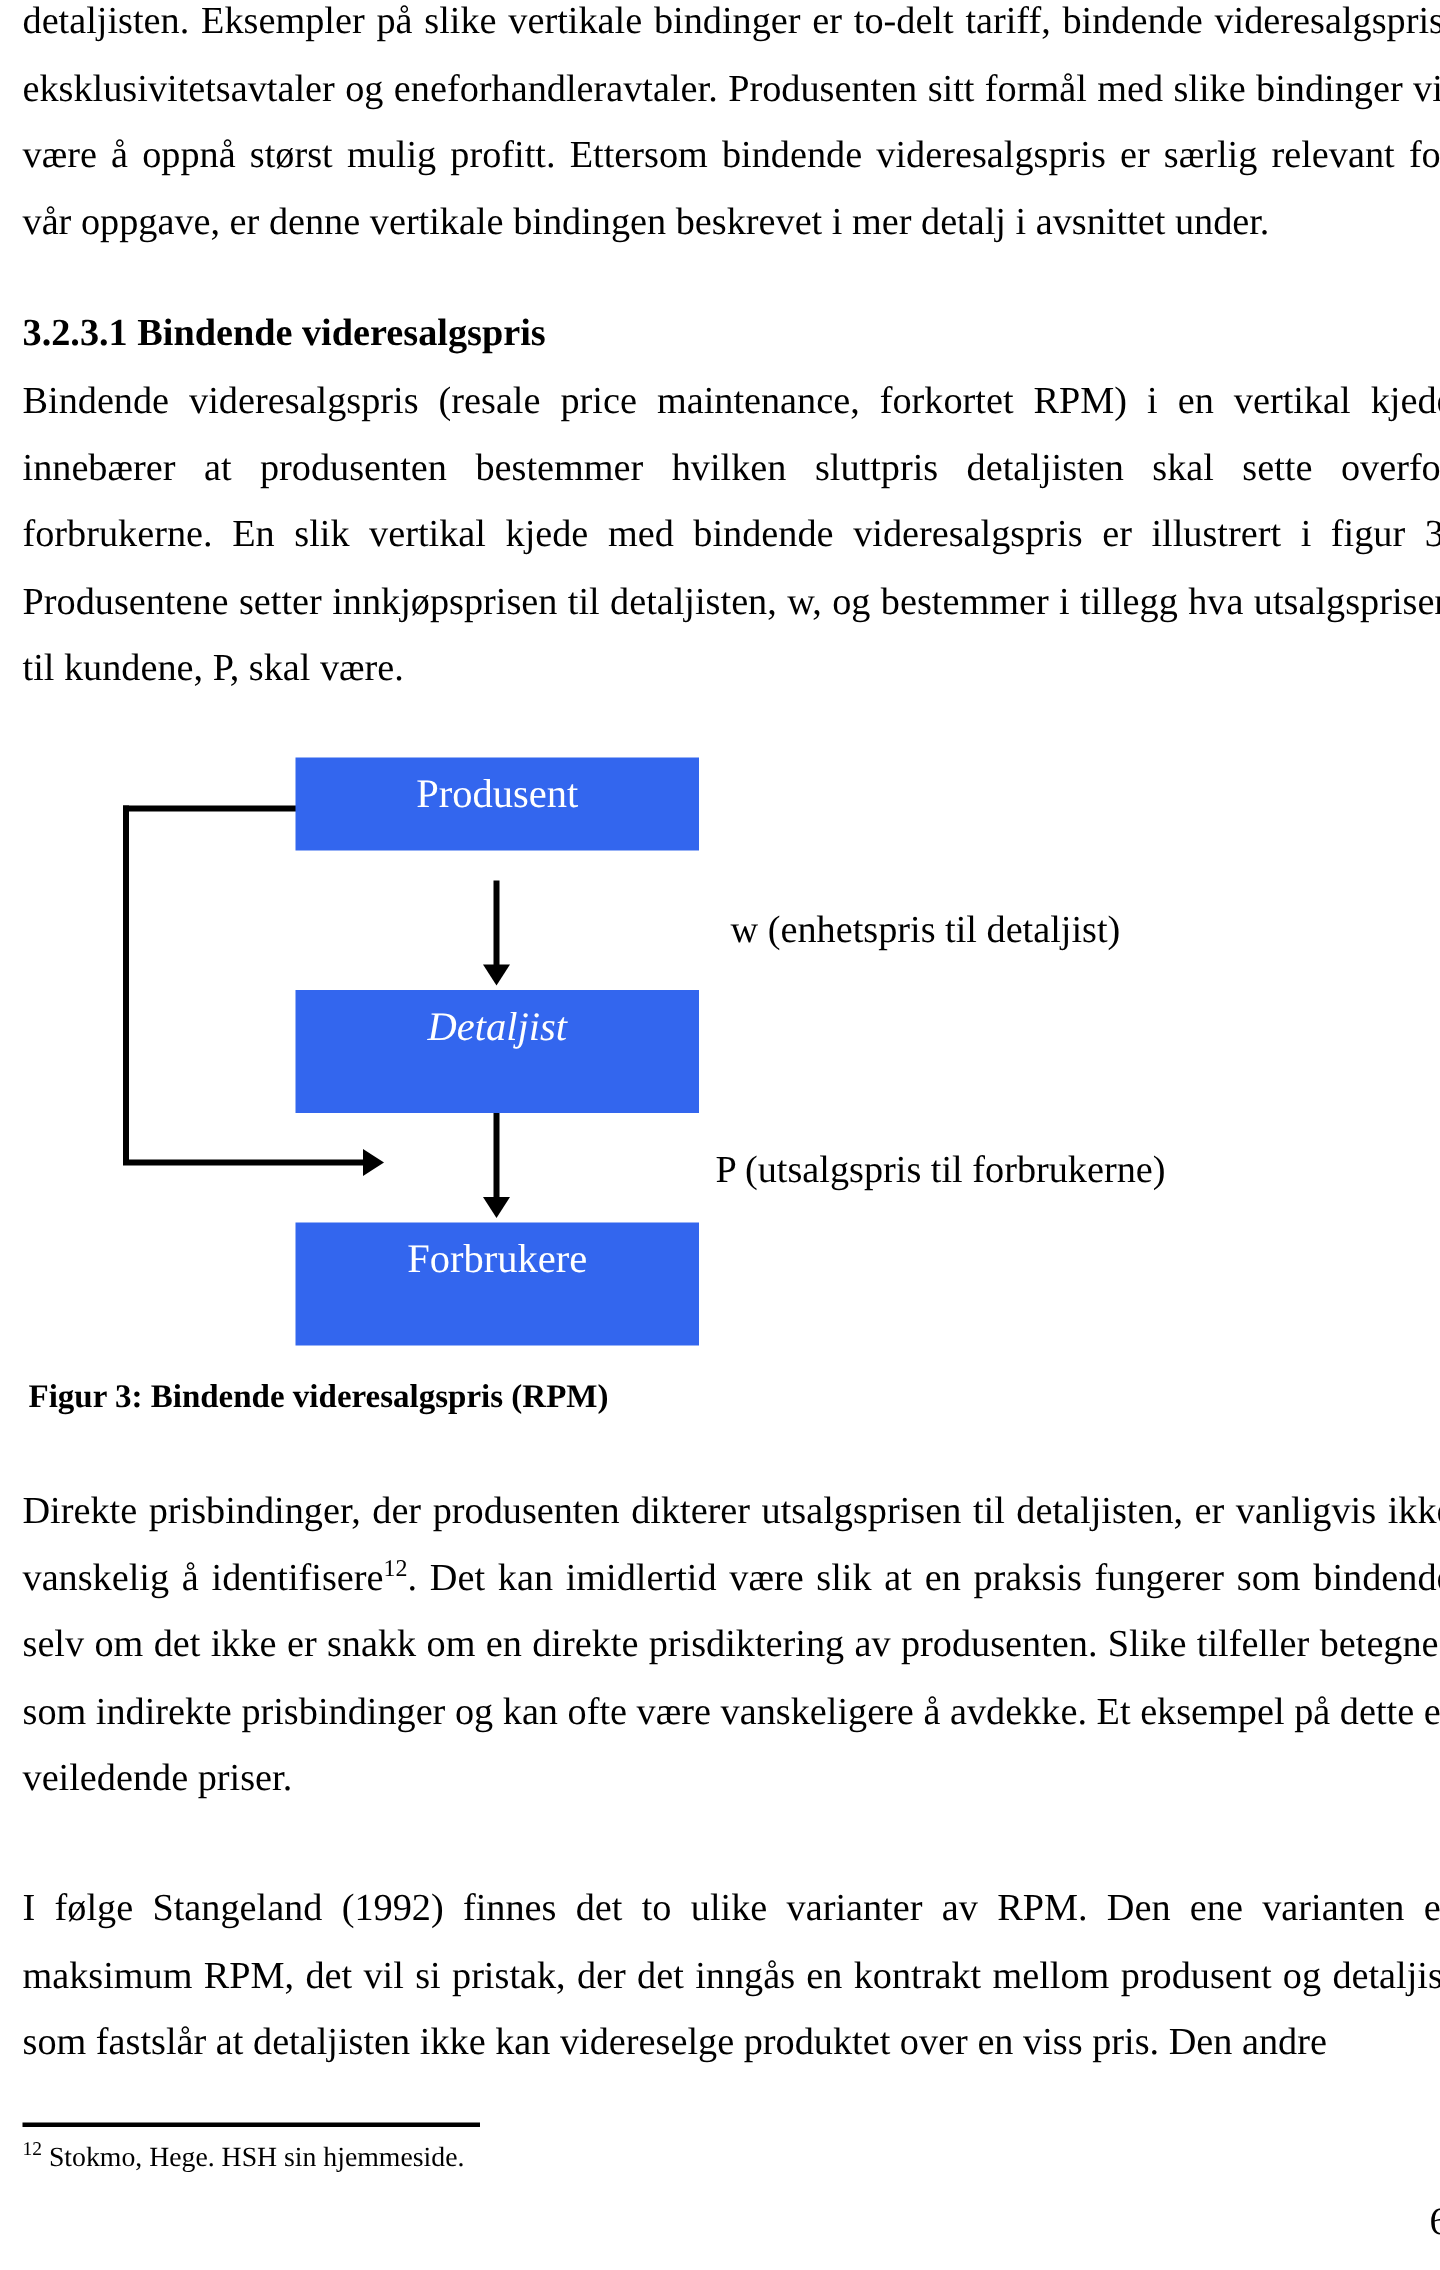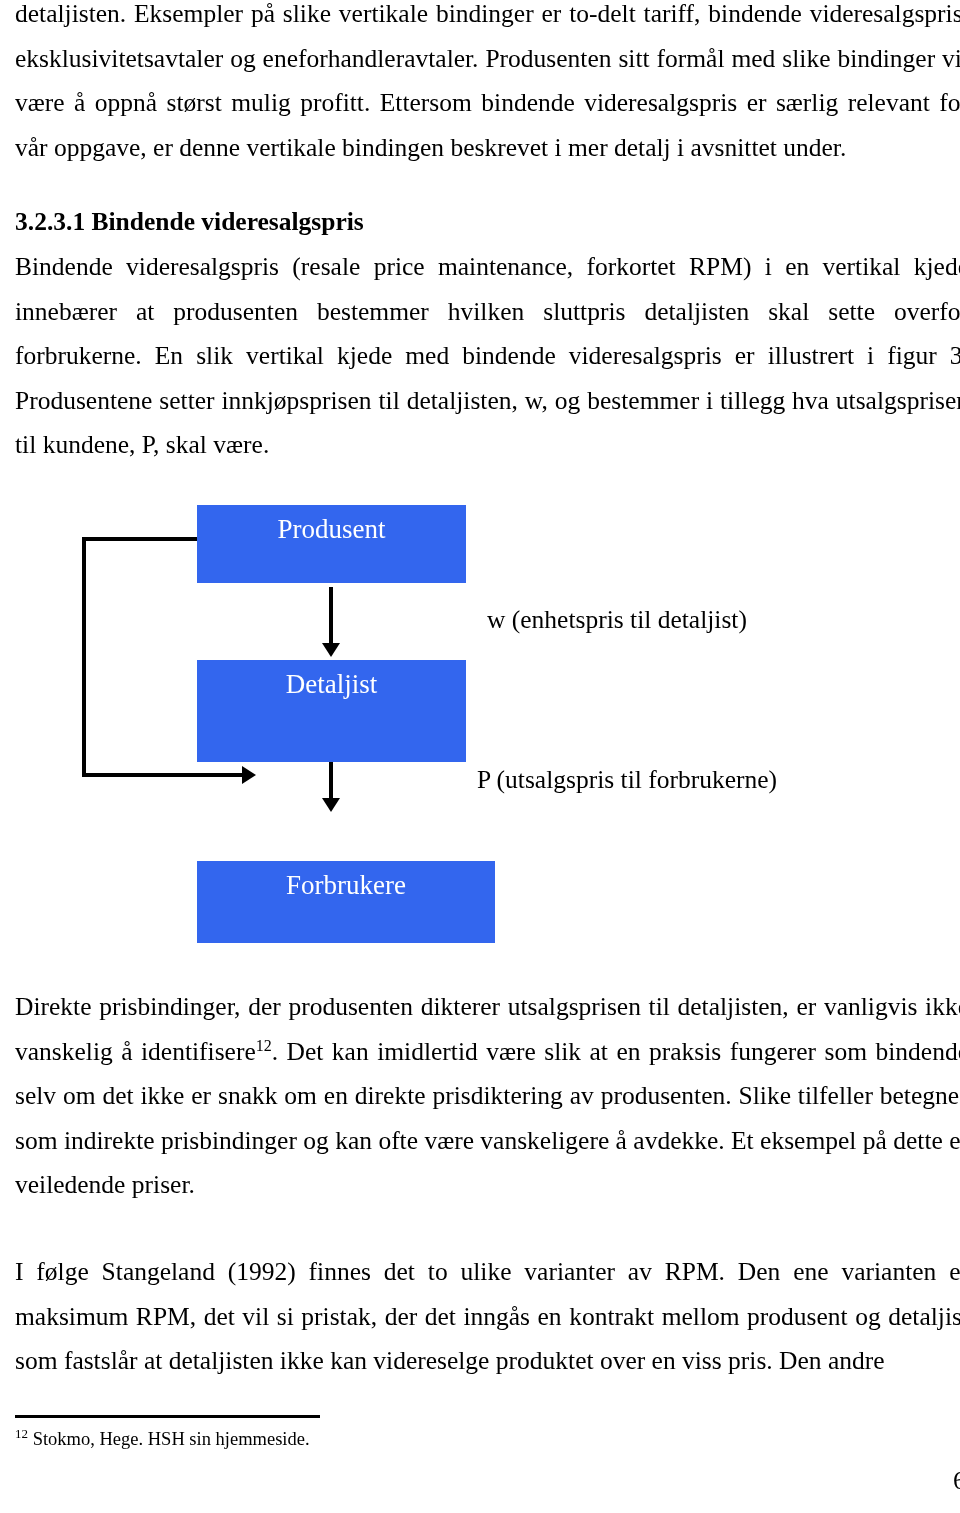--- a/index.html
+++ b/index.html
@@ -64,23 +64,23 @@
     font-size: 27px;
     line-height: 1;
     text-align: center;
     font-family: "Liberation Serif", "DejaVu Serif", serif;
   }
   .node-box > span {
     display: block;
     padding-top: 11px;
   }
 
-  #box-produsent { left: 185px; top: 15px;  width: 269px; height: 78px; }
-  #box-detaljist { left: 185px; top: 170px; width: 269px; height: 102px; }
-  #box-forbrukere{ left: 185px; top: 325px; width: 298px; height: 82px; margin-top: 46px; }
+  #box-produsent { left: 185px; top: 15px;  width: 269px; height: 62px; }
+  #box-detaljist { left: 185px; top: 170px; width: 269px; height: 82px; font-style: italic; }
+  #box-forbrukere{ left: 185px; top: 325px; width: 269px; height: 82px; }
 
   
   .line-v {
     position: absolute;
     width: 4px;
     background: #000000;
   }
   .line-h {
     position: absolute;
     height: 4px;
@@ -210,20 +210,21 @@
       <span>Detaljist</span>
     </div>
     <div class="node-box" id="box-forbrukere">
       <span>Forbrukere</span>
     </div>
 
     <div class="edge-label" id="label-p">P (utsalgspris til forbrukerne)</div>
     <div class="edge-label" id="label-w">w (enhetspris til detaljist)</div>
   </div>
 
+  <div class="figure-caption">Figur 3: Bindende videresalgspris (RPM)</div>
 
   <div id="para-direct" class="para-block">
     <p class="body-text"><span>Direkte prisbindinger, der produsenten dikterer utsalgsprisen til detaljisten, er vanligvis ikke vanskelig å identifisere</span><sup class="fn-ref">12</sup><span>. Det kan imidlertid være slik at en praksis fungerer som bindende selv om det ikke er snakk om en direkte prisdiktering av produsenten. Slike tilfeller betegnes som indirekte prisbindinger og kan ofte være vanskeligere å avdekke. Et eksempel på dette er veiledende priser.</span></p>
   </div>
 
   <div id="para-stangeland" class="para-block">
     <p class="body-text">I følge Stangeland (1992) finnes det to ulike varianter av RPM. Den ene varianten er maksimum RPM, det vil si pristak, der det inngås en kontrakt mellom produsent og detaljist som fastslår at detaljisten ikke kan videreselge produktet over en viss pris. Den andre</p>
   </div>
 
   <div class="footnote-rule"></div>

